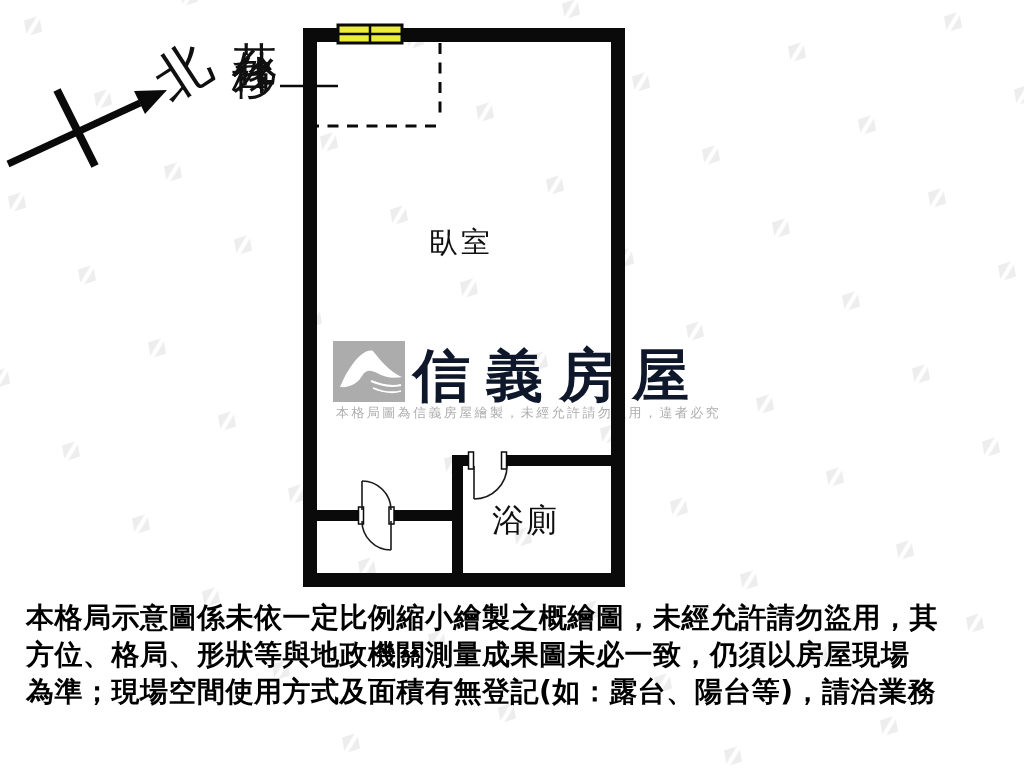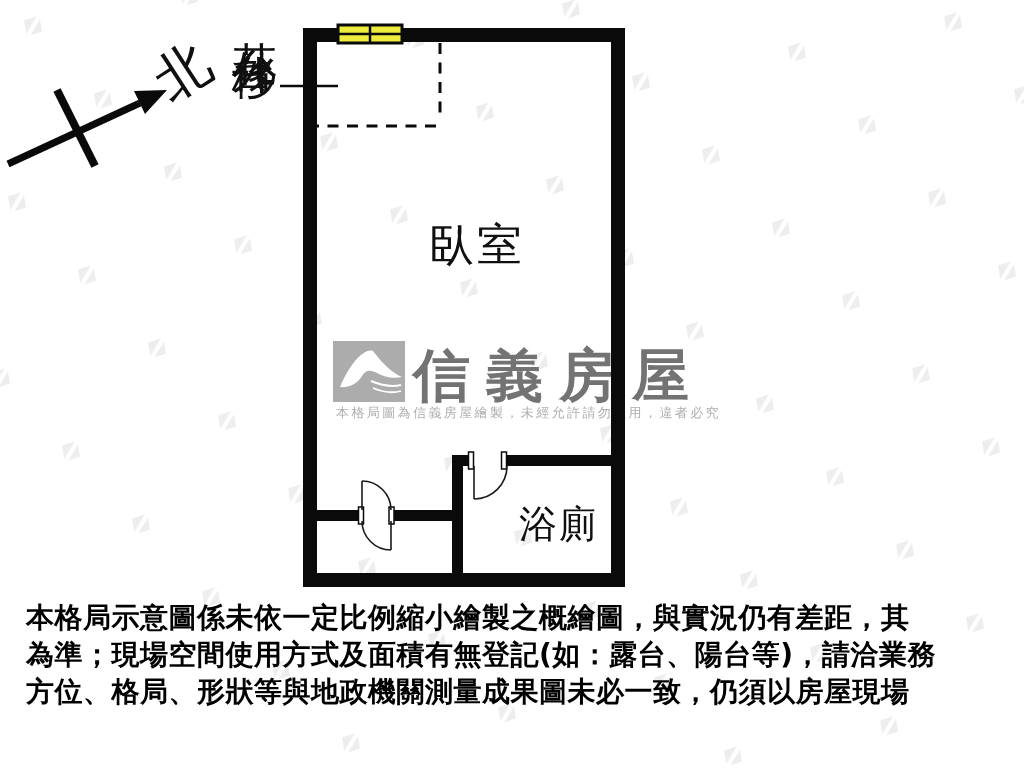--- a/index.html
+++ b/index.html
@@ -4,31 +4,31 @@
 <style>
   html,body{margin:0;padding:0;background:#ffffff;}
   #canvas{position:relative;width:1024px;height:768px;background:#ffffff;overflow:hidden;
           font-family:"DejaVu Serif", serif;}
   
   .wm-tile{position:absolute;width:16px;height:16px;opacity:.13;pointer-events:none;
            background:linear-gradient(135deg,#777 38%,#fff 46%,#fff 58%,#777 66%);
            transform:rotate(-18deg) skewX(-8deg);}
   
   #brand-logo{position:absolute;left:333px;top:341px;width:72px;height:61px;background:#acacac;z-index:1;}
-  #brand-text{position:absolute;left:413px;top:338px;z-index:1;color:#737373;font-size:57px;
+  #brand-text{position:absolute;left:413px;top:338px;z-index:1;color:#0f172a;font-size:57px;
               font-weight:bold;letter-spacing:16px;white-space:nowrap;font-family:"DejaVu Serif",serif;}
   #brand-notice{position:absolute;left:336px;top:404px;z-index:1;color:#aeaeae;font-size:13px;
               letter-spacing:2.4px;white-space:nowrap;font-family:"DejaVu Sans",sans-serif;}
   
   #plan-svg{position:absolute;left:0;top:0;z-index:2;}
   
   .plan-label{position:absolute;z-index:3;color:#101010;white-space:nowrap;
               font-family:"DejaVu Serif",serif;}
-  #label-bedroom{left:429px;top:215px;font-size:45px;letter-spacing:3px;}
-  #label-bathroom{left:519px;top:499px;font-size:38px;letter-spacing:2px;}
+  #label-bedroom{left:429px;top:223px;font-size:29px;letter-spacing:3px;}
+  #label-bathroom{left:492px;top:499px;font-size:32px;letter-spacing:2px;}
   #label-stairwell{left:339px;top:535px;font-size:38px;letter-spacing:2px;}
   #label-flower{left:231px;top:6px;font-size:45px;writing-mode:vertical-rl;
                 text-orientation:upright;letter-spacing:5px;line-height:46px;}
   #label-north{left:156px;top:36px;font-size:54px;transform:rotate(-33deg);}
   
   #disclaimer{position:absolute;left:26px;top:599px;width:985px;z-index:3;color:#000;
               font-family:"DejaVu Sans",sans-serif;font-size:28px;font-weight:bold;
               line-height:37px;letter-spacing:0.5px;}
   #disclaimer .line{white-space:nowrap;}
 </style>
@@ -160,18 +160,18 @@
       <line x1="57" y1="90" x2="95" y2="166" stroke="#0a0a0a" stroke-width="8"></line>
     </g>
   </svg>
 
   <div id="label-north" class="plan-label">北</div>
   <div id="label-flower" class="plan-label">花台外移</div>
   <div id="label-bedroom" class="plan-label">臥室</div>
   <div id="label-bathroom" class="plan-label">浴廁</div>
 
   <div id="disclaimer">
-    <div class="line">本格局示意圖係未依一定比例縮小繪製之概繪圖，與實況仍有差距，其</div>
+    <div class="line">本格局示意圖係未依一定比例縮小繪製之概繪圖，未經允許請勿盜用，其</div>
+    <div class="line">方位、格局、形狀等與地政機關測量成果圖未必一致，仍須以房屋現場</div>
     <div class="line">為準；現場空間使用方式及面積有無登記(如：露台、陽台等)，請洽業務</div>
-    <div class="line">方位、格局、形狀等與地政機關測量成果圖未必一致，仍須以房屋現場</div>
   </div>
 
 </div>
 
 </body></html>

